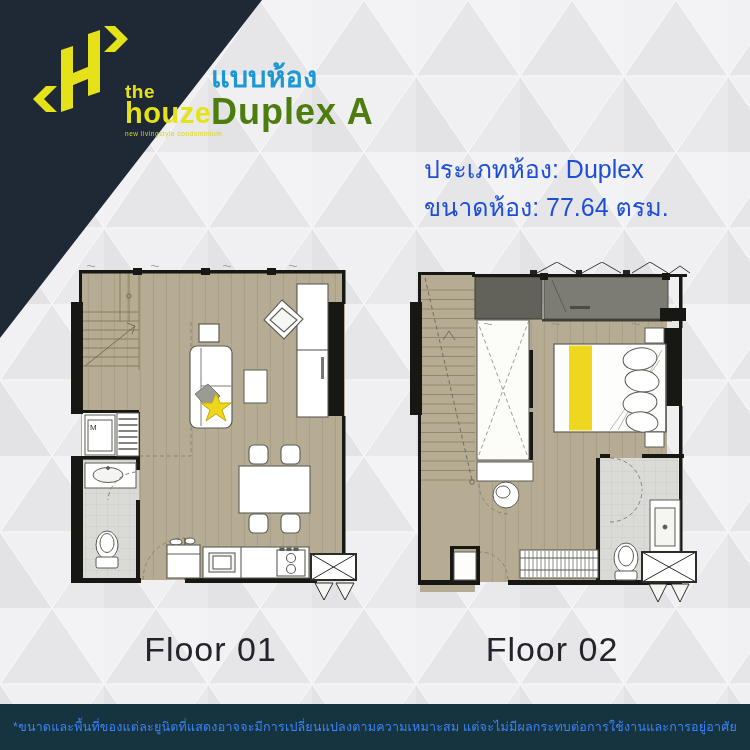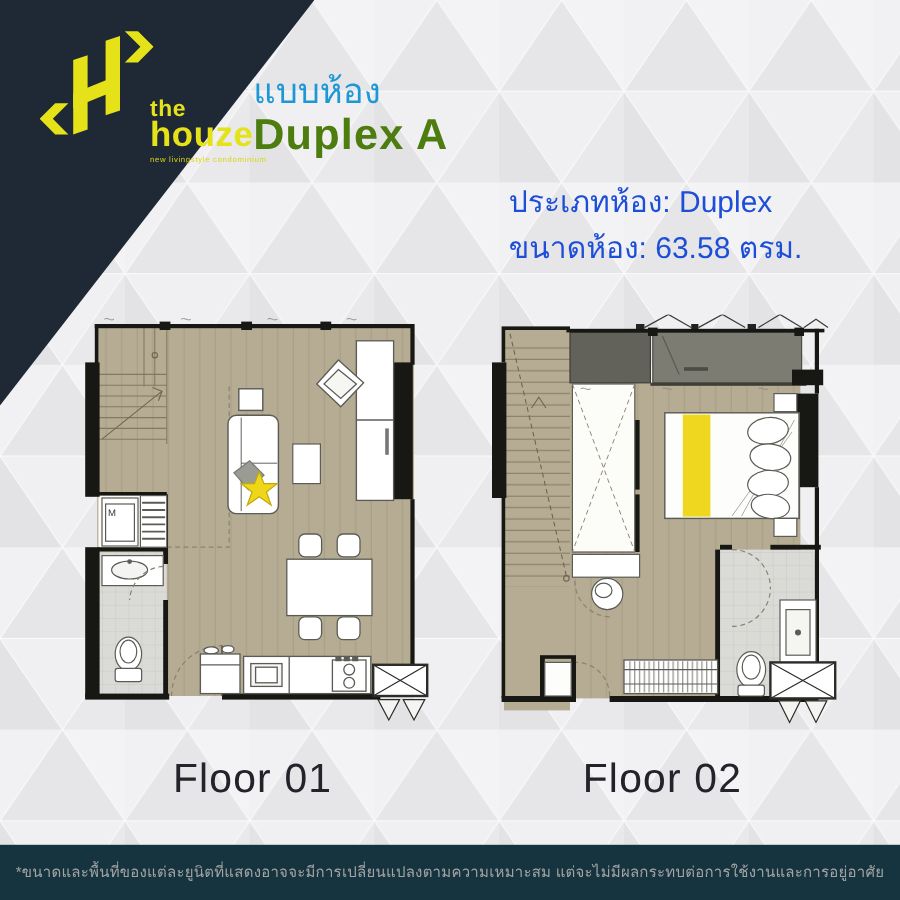--- a/index.html
+++ b/index.html
@@ -2,37 +2,37 @@
 <html><head>
 <meta charset="utf-8">
 <style>
   html,body{margin:0;padding:0;background:#fff;}
   .stage{position:relative;width:750px;height:750px;overflow:hidden;
          font-family:"Liberation Sans",sans-serif;background:#eeeef0;}
   .abs{position:absolute;}
   svg{display:block;}
   
   .hdr{position:absolute;left:211px;top:62px;}
-  .hdr-sub{font-size:29px;font-weight:normal;color:#1e98d5;line-height:1.05;}
+  .hdr-sub{font-size:29px;font-weight:bold;color:#1e98d5;line-height:1.05;}
   .hdr-title{font-size:36px;font-weight:800;color:#4d7c0f;line-height:1.0;letter-spacing:1px;margin-top:2px;}
   .hdr-details{position:absolute;left:424px;top:150px;color:#1d4ed8;font-size:25px;line-height:38px;white-space:nowrap;}
   
   .logo{position:absolute;left:25px;top:18px;width:210px;height:125px;}
   .brand-text{position:absolute;left:100px;top:36px;color:#e6e21a;font-weight:bold;line-height:1;margin-top:28px;}
   .brand-l1{font-size:19px;letter-spacing:.5px;}
   .brand-l2{font-size:29px;margin-top:-2px;letter-spacing:.5px;}
   .brand-tag{font-size:6.5px;font-weight:normal;letter-spacing:.55px;margin-top:3px;color:#d8d41c;}
   
   .plan{position:absolute;}
   .floor-label{position:absolute;top:630px;font-size:34px;color:#23232b;letter-spacing:1px;text-align:center;}
   .fl1{left:63px;width:295px;} .fl2{left:402px;width:300px;}
   
   .footer{position:absolute;left:0;bottom:0;width:750px;height:46px;background:#16343f;
           display:flex;align-items:center;justify-content:center;}
-  .footer-txt{color:#a3a3a3;font-size:12.5px;letter-spacing:.2px;white-space:nowrap;}
+  .footer-txt{color:#3b82f6;font-size:12.5px;letter-spacing:.2px;white-space:nowrap;}
 </style>
 </head>
 <body>
 
 <div class="stage">
 
   <svg class="abs" width="750" height="750" style="left:0;top:0">
     <defs>
       <pattern id="bgtri" width="104" height="152" patternUnits="userSpaceOnUse">
         <rect width="104" height="152" fill="#ededef"></rect>
@@ -69,21 +69,21 @@
       <div class="brand-tag">new livingstyle condominium</div>
     </div>
   </div>
 
   <div class="hdr">
     <div class="hdr-sub">แบบห้อง</div>
     <div class="hdr-title">Duplex A</div>
   </div>
   <div class="hdr-details">
     <div>ประเภทห้อง: Duplex</div>
-    <div>ขนาดห้อง: 63.58 ตรม.</div>
+    <div>ขนาดห้อง: 77.64 ตรม.</div>
   </div>
 
   <svg class="plan" width="295" height="345" viewBox="0 0 295 345" style="left:63px;top:262px">
     <defs>
       <pattern id="pk1" patternUnits="userSpaceOnUse" width="13" height="400">
         <rect width="13" height="400" fill="#b5ac93"></rect>
         <line x1="12.4" y1="0" x2="12.4" y2="400" stroke="#a59b82" stroke-width="0.8"></line>
       </pattern>
       <pattern id="tl1" patternUnits="userSpaceOnUse" width="11" height="11">
         <rect width="11" height="11" fill="#dadad7"></rect>

